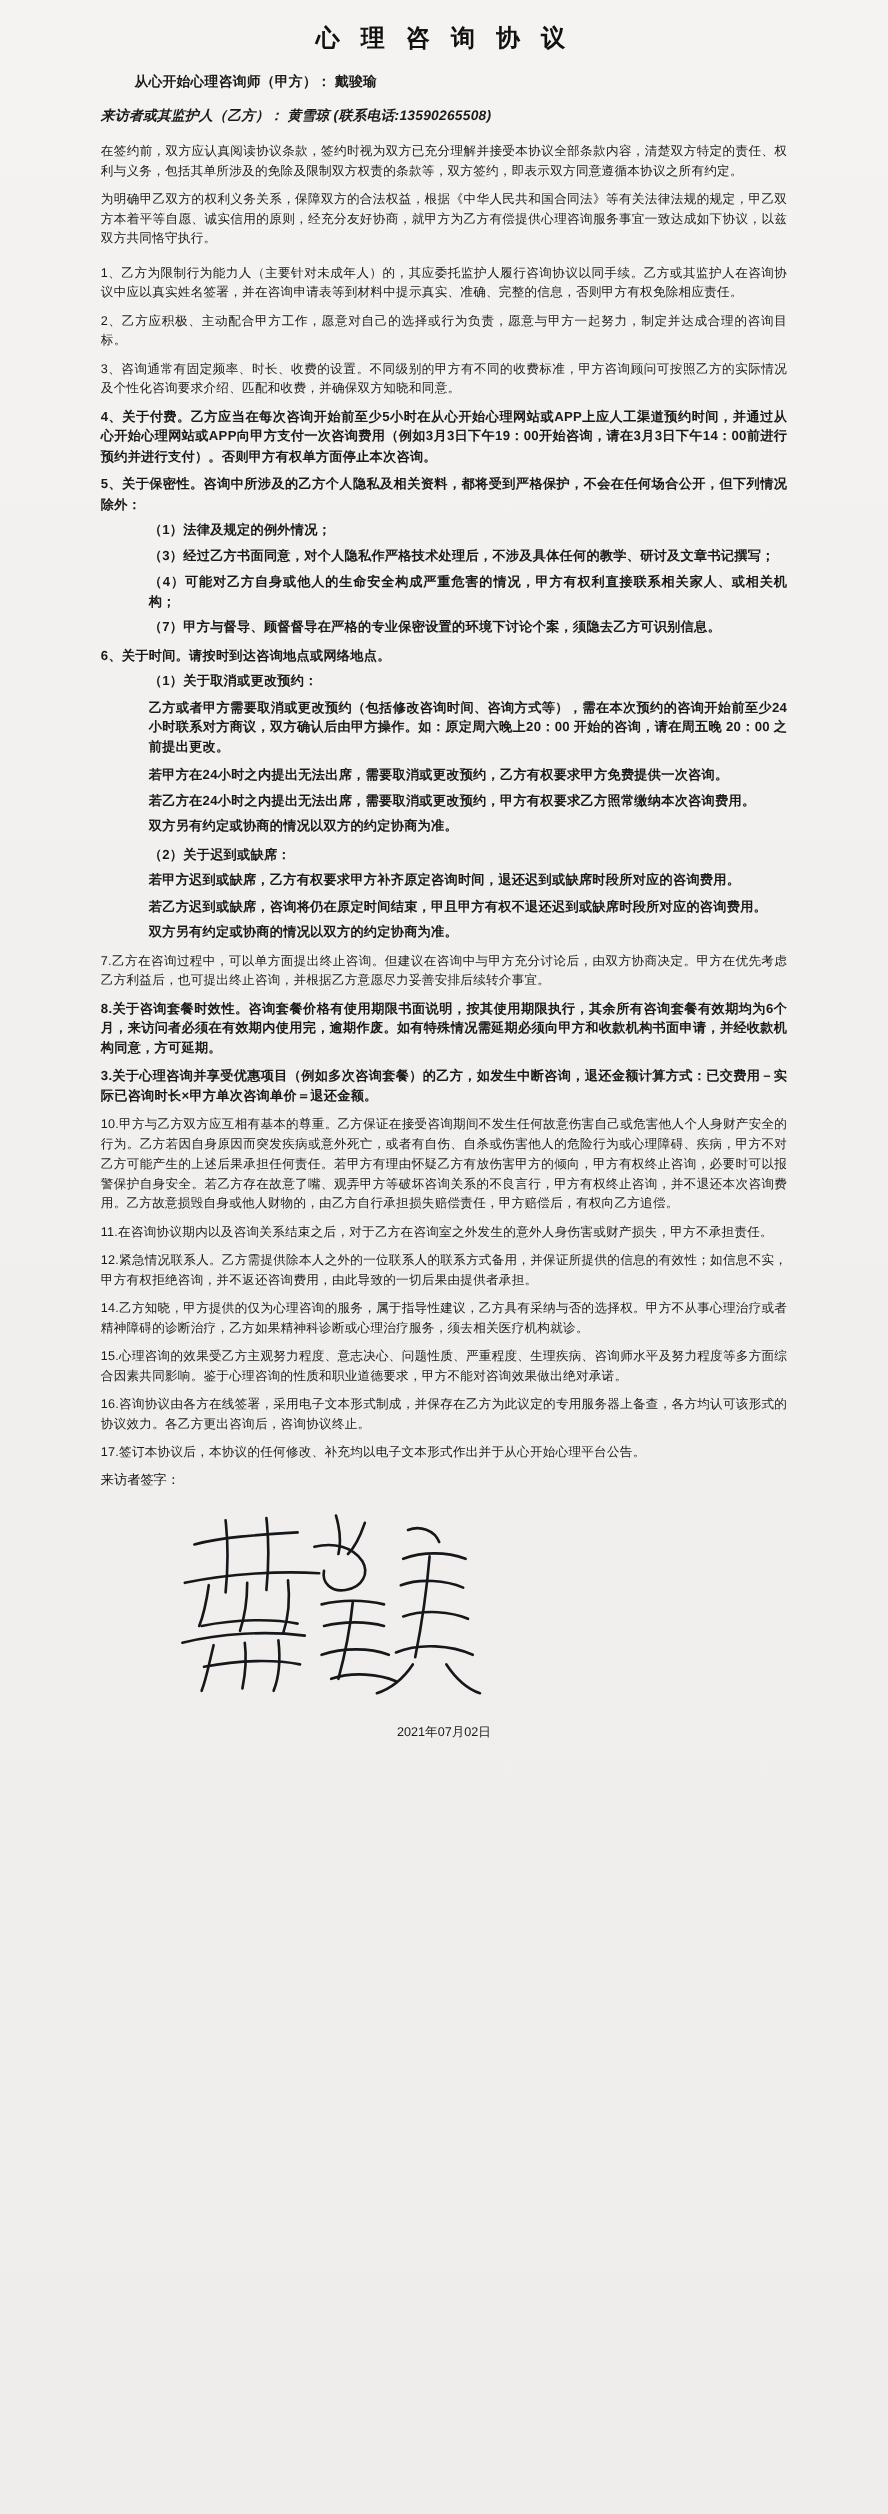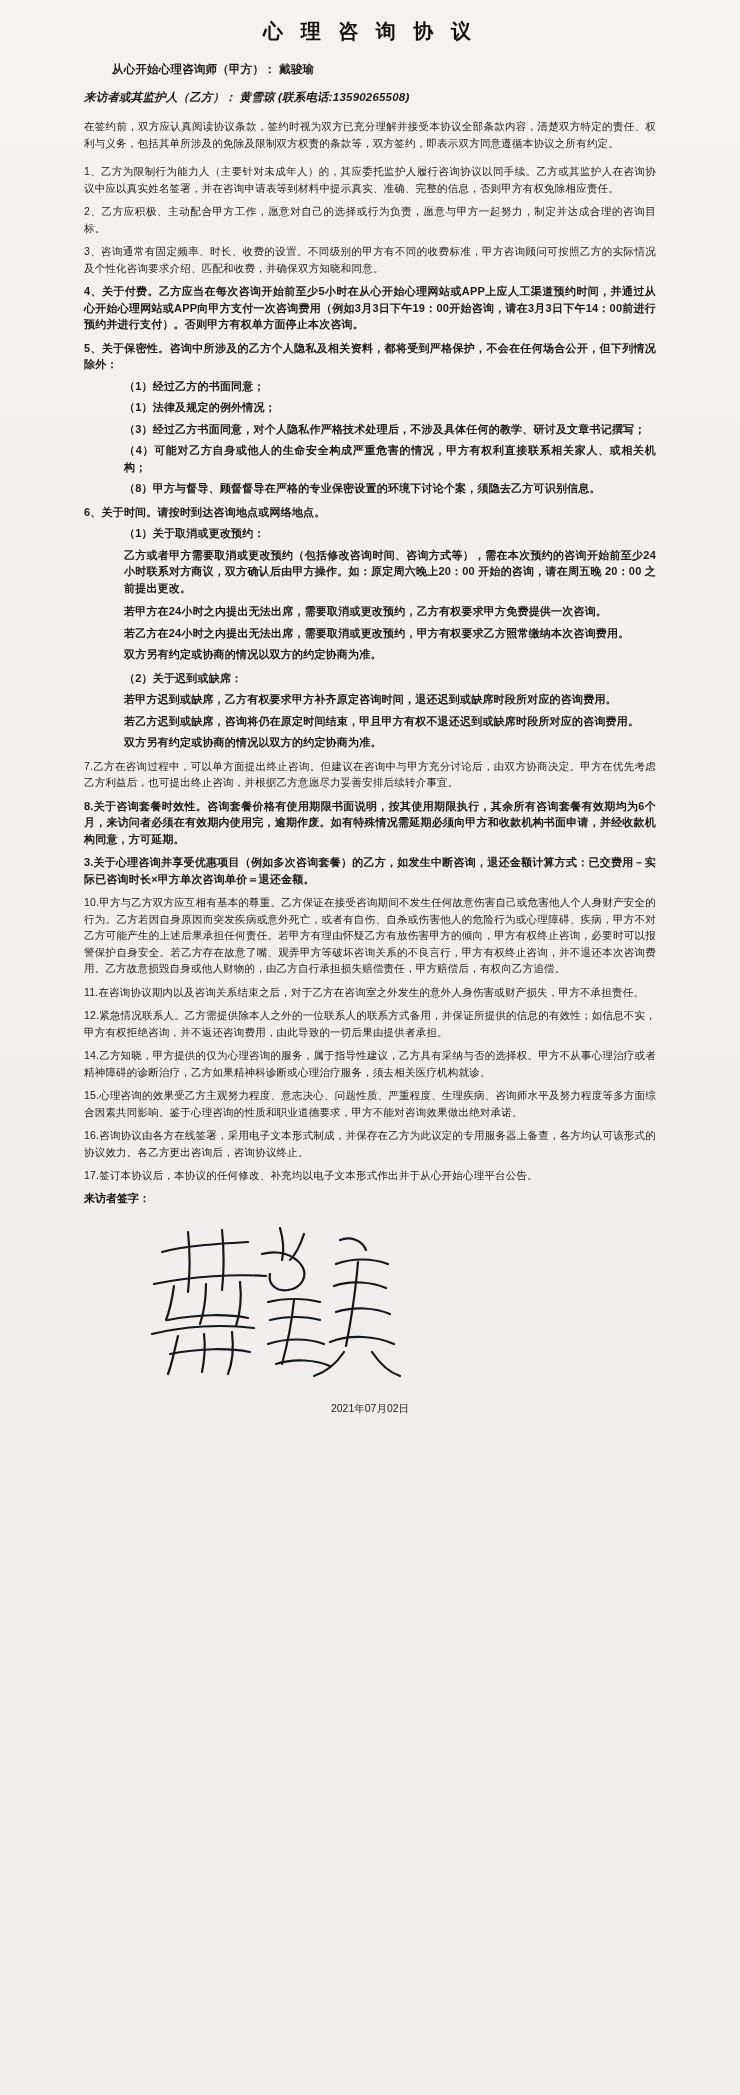--- a/index.html
+++ b/index.html
@@ -60,21 +60,21 @@
     font-weight: bold;
     font-size: 11.5px;
     margin-bottom: 13px;
     font-style: italic;
   }
   .line.indent2 { padding-left: 40px; }
   .line.tight { margin-bottom: 5px; }
   .gap-s { height: 5px; }
   .sign-label {
     font-size: 11px;
-    font-weight: bold;
+    font-weight: normal;
     color: #111;
     margin-top: 3px;
   }
   .signature-area {
     position: relative;
     height: 190px;
   }
   .signature-svg {
     position: absolute;
     left: 60px;
@@ -94,31 +94,31 @@
 <div class="page">
   <div class="sheet"></div>
   <div class="content">
 
     <div class="doc-title">心 理 咨 询 协 议</div>
 
     <div class="line head">从心开始心理咨询师（甲方）： 戴骏瑜</div>
     <div class="line head2">来访者或其监护人（乙方）： 黄雪琼 (联系电话:13590265508)</div>
 
     <div class="line">在签约前，双方应认真阅读协议条款，签约时视为双方已充分理解并接受本协议全部条款内容，清楚双方特定的责任、权利与义务，包括其单所涉及的免除及限制双方权责的条款等，双方签约，即表示双方同意遵循本协议之所有约定。</div>
+    <div class="line">为明确甲乙双方的权利义务关系，保障双方的合法权益，根据《中华人民共和国合同法》等有关法律法规的规定，甲乙双方本着平等自愿、诚实信用的原则，经充分友好协商，就甲方为乙方有偿提供心理咨询服务事宜一致达成如下协议，以兹双方共同恪守执行。</div>
     <div class="gap-s"></div>
     <div class="line">1、乙方为限制行为能力人（主要针对未成年人）的，其应委托监护人履行咨询协议以同手续。乙方或其监护人在咨询协议中应以真实姓名签署，并在咨询申请表等到材料中提示真实、准确、完整的信息，否则甲方有权免除相应责任。</div>
     <div class="line">2、乙方应积极、主动配合甲方工作，愿意对自己的选择或行为负责，愿意与甲方一起努力，制定并达成合理的咨询目标。</div>
     <div class="line">3、咨询通常有固定频率、时长、收费的设置。不同级别的甲方有不同的收费标准，甲方咨询顾问可按照乙方的实际情况及个性化咨询要求介绍、匹配和收费，并确保双方知晓和同意。</div>
     <div class="line bold">4、关于付费。乙方应当在每次咨询开始前至少5小时在从心开始心理网站或APP上应人工渠道预约时间，并通过从心开始心理网站或APP向甲方支付一次咨询费用（例如3月3日下午19：00开始咨询，请在3月3日下午14：00前进行预约并进行支付）。否则甲方有权单方面停止本次咨询。</div>
     <div class="line bold tight">5、关于保密性。咨询中所涉及的乙方个人隐私及相关资料，都将受到严格保护，不会在任何场合公开，但下列情况除外：</div>
-    <div class="line bold indent2 tight">（1）经过乙方的书面同意；</div>
     <div class="line bold indent2 tight">（1）法律及规定的例外情况；</div>
     <div class="line bold indent2 tight">（3）经过乙方书面同意，对个人隐私作严格技术处理后，不涉及具体任何的教学、研讨及文章书记撰写；</div>
     <div class="line bold indent2 tight">（4）可能对乙方自身或他人的生命安全构成严重危害的情况，甲方有权利直接联系相关家人、或相关机构；</div>
-    <div class="line bold indent2">（8）甲方与督导、顾督督导在严格的专业保密设置的环境下讨论个案，须隐去乙方可识别信息。</div>
+    <div class="line bold indent2">（7）甲方与督导、顾督督导在严格的专业保密设置的环境下讨论个案，须隐去乙方可识别信息。</div>
     <div class="line bold tight">6、关于时间。请按时到达咨询地点或网络地点。</div>
     <div class="line bold indent2 tight">（1）关于取消或更改预约：</div>
     <div class="line bold indent2">乙方或者甲方需要取消或更改预约（包括修改咨询时间、咨询方式等），需在本次预约的咨询开始前至少24小时联系对方商议，双方确认后由甲方操作。如：原定周六晚上20：00 开始的咨询，请在周五晚 20：00 之前提出更改。</div>
     <div class="line bold indent2 tight">若甲方在24小时之内提出无法出席，需要取消或更改预约，乙方有权要求甲方免费提供一次咨询。</div>
     <div class="line bold indent2 tight">若乙方在24小时之内提出无法出席，需要取消或更改预约，甲方有权要求乙方照常缴纳本次咨询费用。</div>
     <div class="line bold indent2">双方另有约定或协商的情况以双方的约定协商为准。</div>
     <div class="line bold indent2 tight">（2）关于迟到或缺席：</div>
     <div class="line bold indent2 tight">若甲方迟到或缺席，乙方有权要求甲方补齐原定咨询时间，退还迟到或缺席时段所对应的咨询费用。</div>
     <div class="line bold indent2 tight">若乙方迟到或缺席，咨询将仍在原定时间结束，甲且甲方有权不退还迟到或缺席时段所对应的咨询费用。</div>
     <div class="line bold indent2">双方另有约定或协商的情况以双方的约定协商为准。</div>

